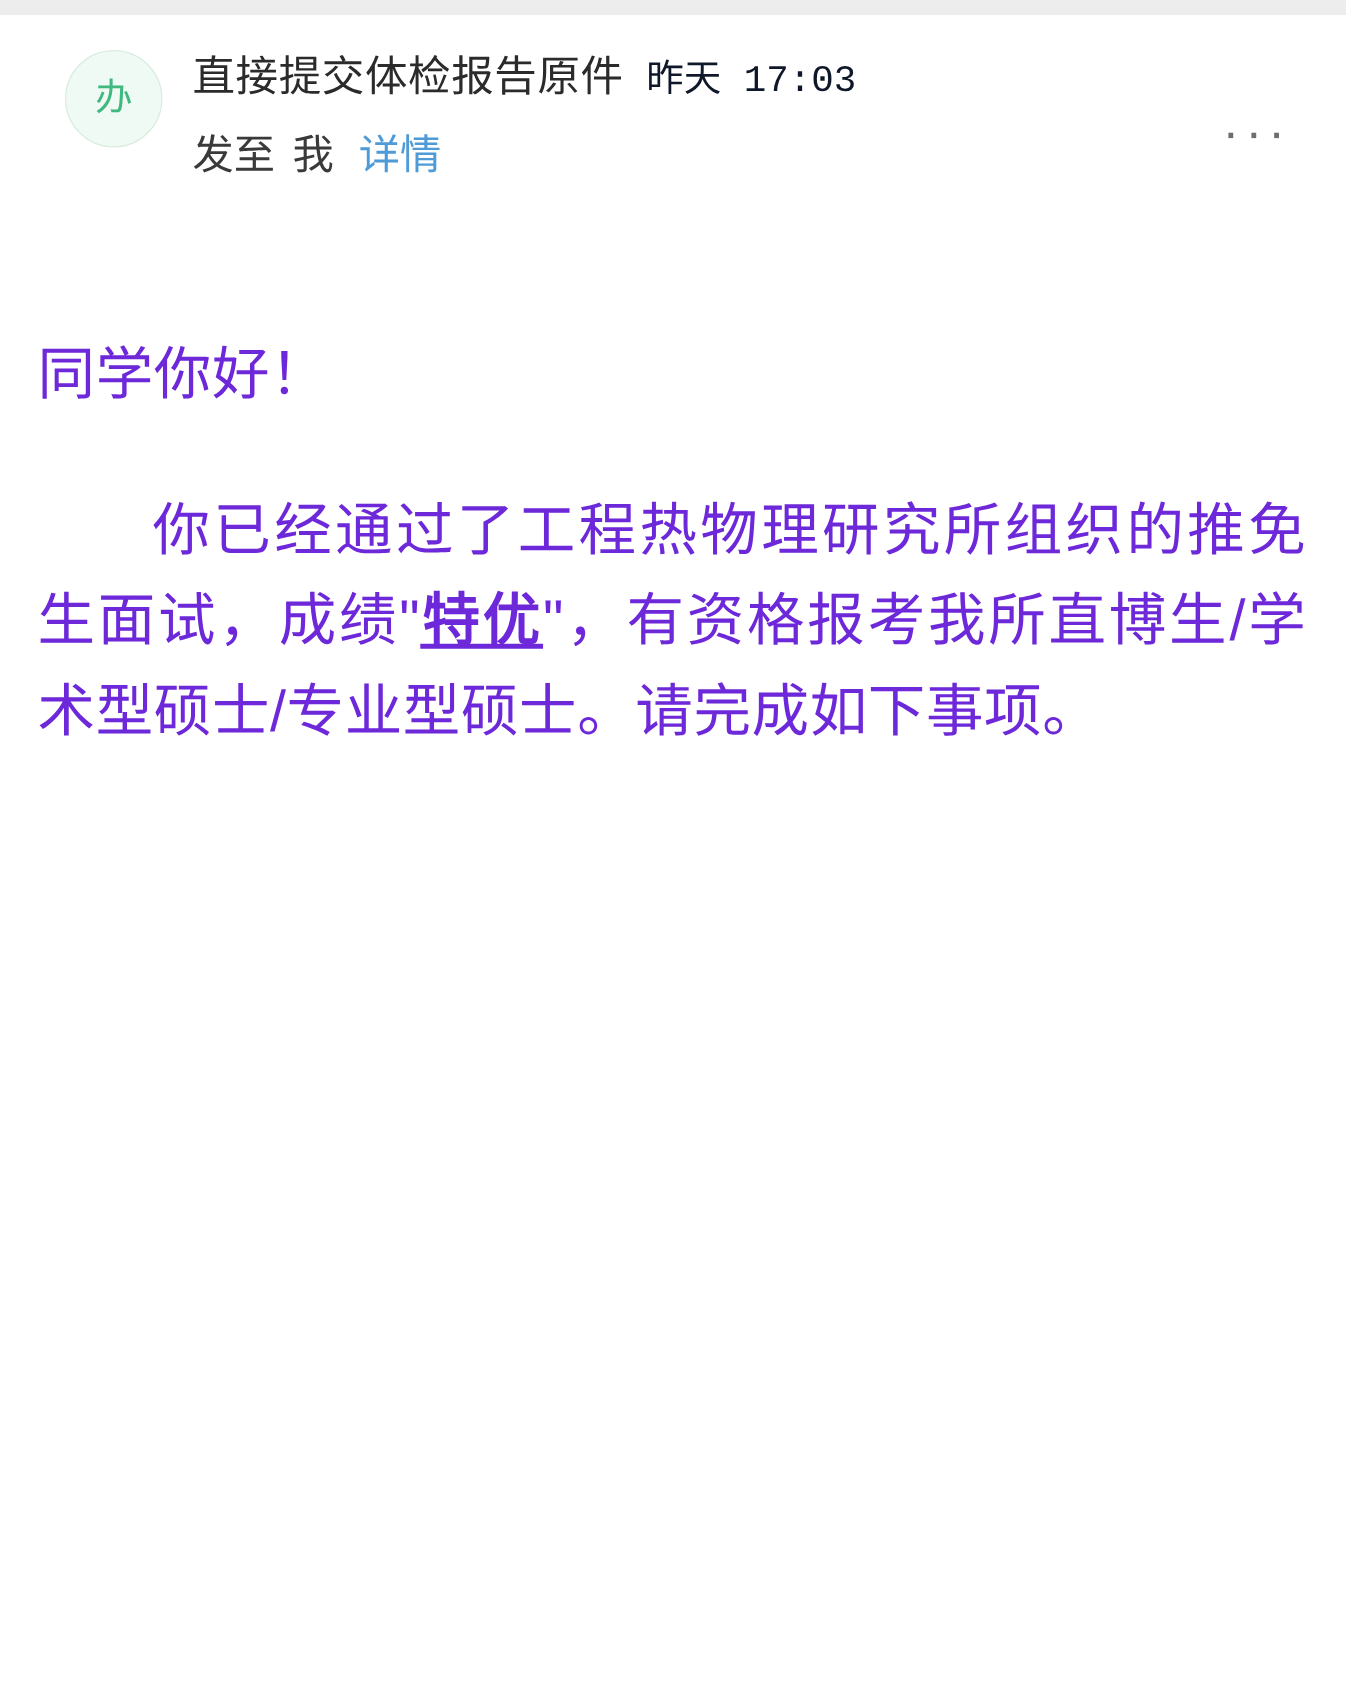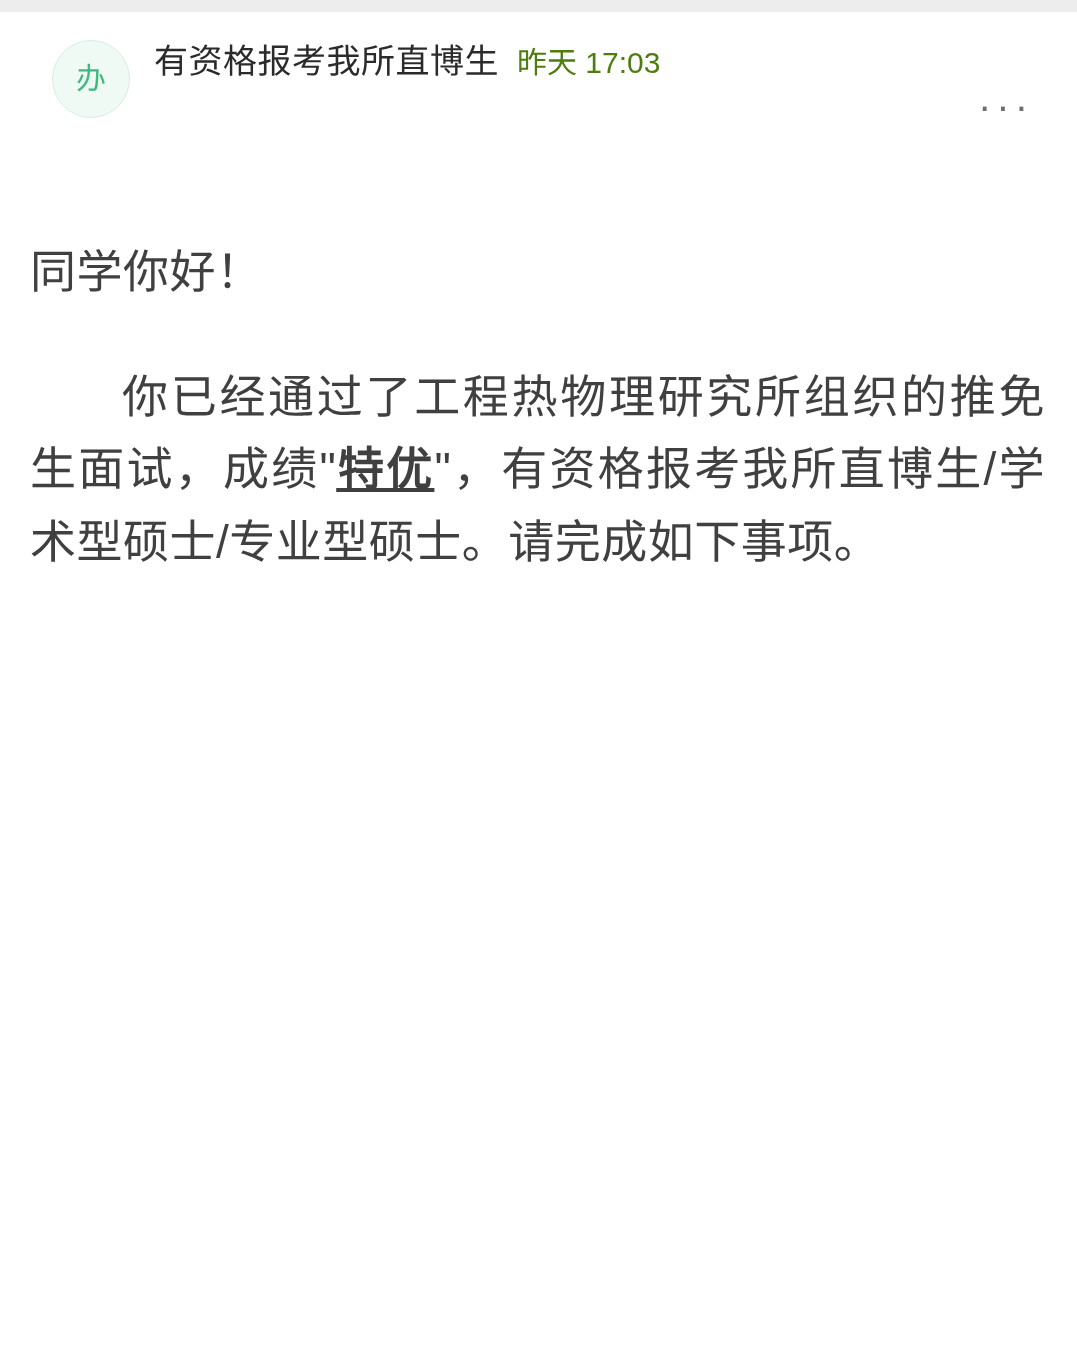--- a/index.html
+++ b/index.html
@@ -59,22 +59,23 @@
     align-items: baseline;
     white-space: nowrap;
   }
   .sender-name {
     font-size: 34px;
     color: #2b2b2b;
     letter-spacing: 0.5px;
   }
   .timestamp {
     font-size: 30px;
-    color: #4d7c0f;
+    color: #0f172a;
     margin-left: 18px;
+    font-family: Liberation Mono, monospace;
   }
   .line-2 {
     margin-top: 14px;
     display: flex;
     align-items: baseline;
     white-space: nowrap;
   }
   .sent-to-label {
     font-size: 33px;
     color: #3a3a3a;
@@ -101,21 +102,21 @@
   }
 
   
   .msg-body {
     padding: 0 32px 0 30px;
     margin-top: 118px;
   }
   .para {
     font-size: 46px;
     line-height: 1.58;
-    color: #404040;
+    color: #6d28d9;
     letter-spacing: 0.5px;
     margin: 0 0 36px 0;
     text-align: justify;
     text-justify: inter-character;
   }
   .para.greeting {
     margin-bottom: 52px;
   }
   .para.indent {
     text-indent: 2em;
@@ -133,22 +134,27 @@
 <div class="page">
 
   <div class="msg-header">
 
     <div class="avatar">
       <span>办</span>
     </div>
 
     <div class="header-text">
       <div class="line-1">
-        <span class="sender-name">有资格报考我所直博生</span>
+        <span class="sender-name">直接提交体检报告原件</span>
         <span class="timestamp">昨天 17:03</span>
+      </div>
+      <div class="line-2">
+        <span class="sent-to-label">发至</span>
+        <span class="sent-to-target">我</span>
+        <span class="detail-link">详情</span>
       </div>
     </div>
 
     <div class="more-dots">···</div>
   </div>
 
   <div class="msg-body">
 
     <p class="para greeting">同学你好！</p>
 

